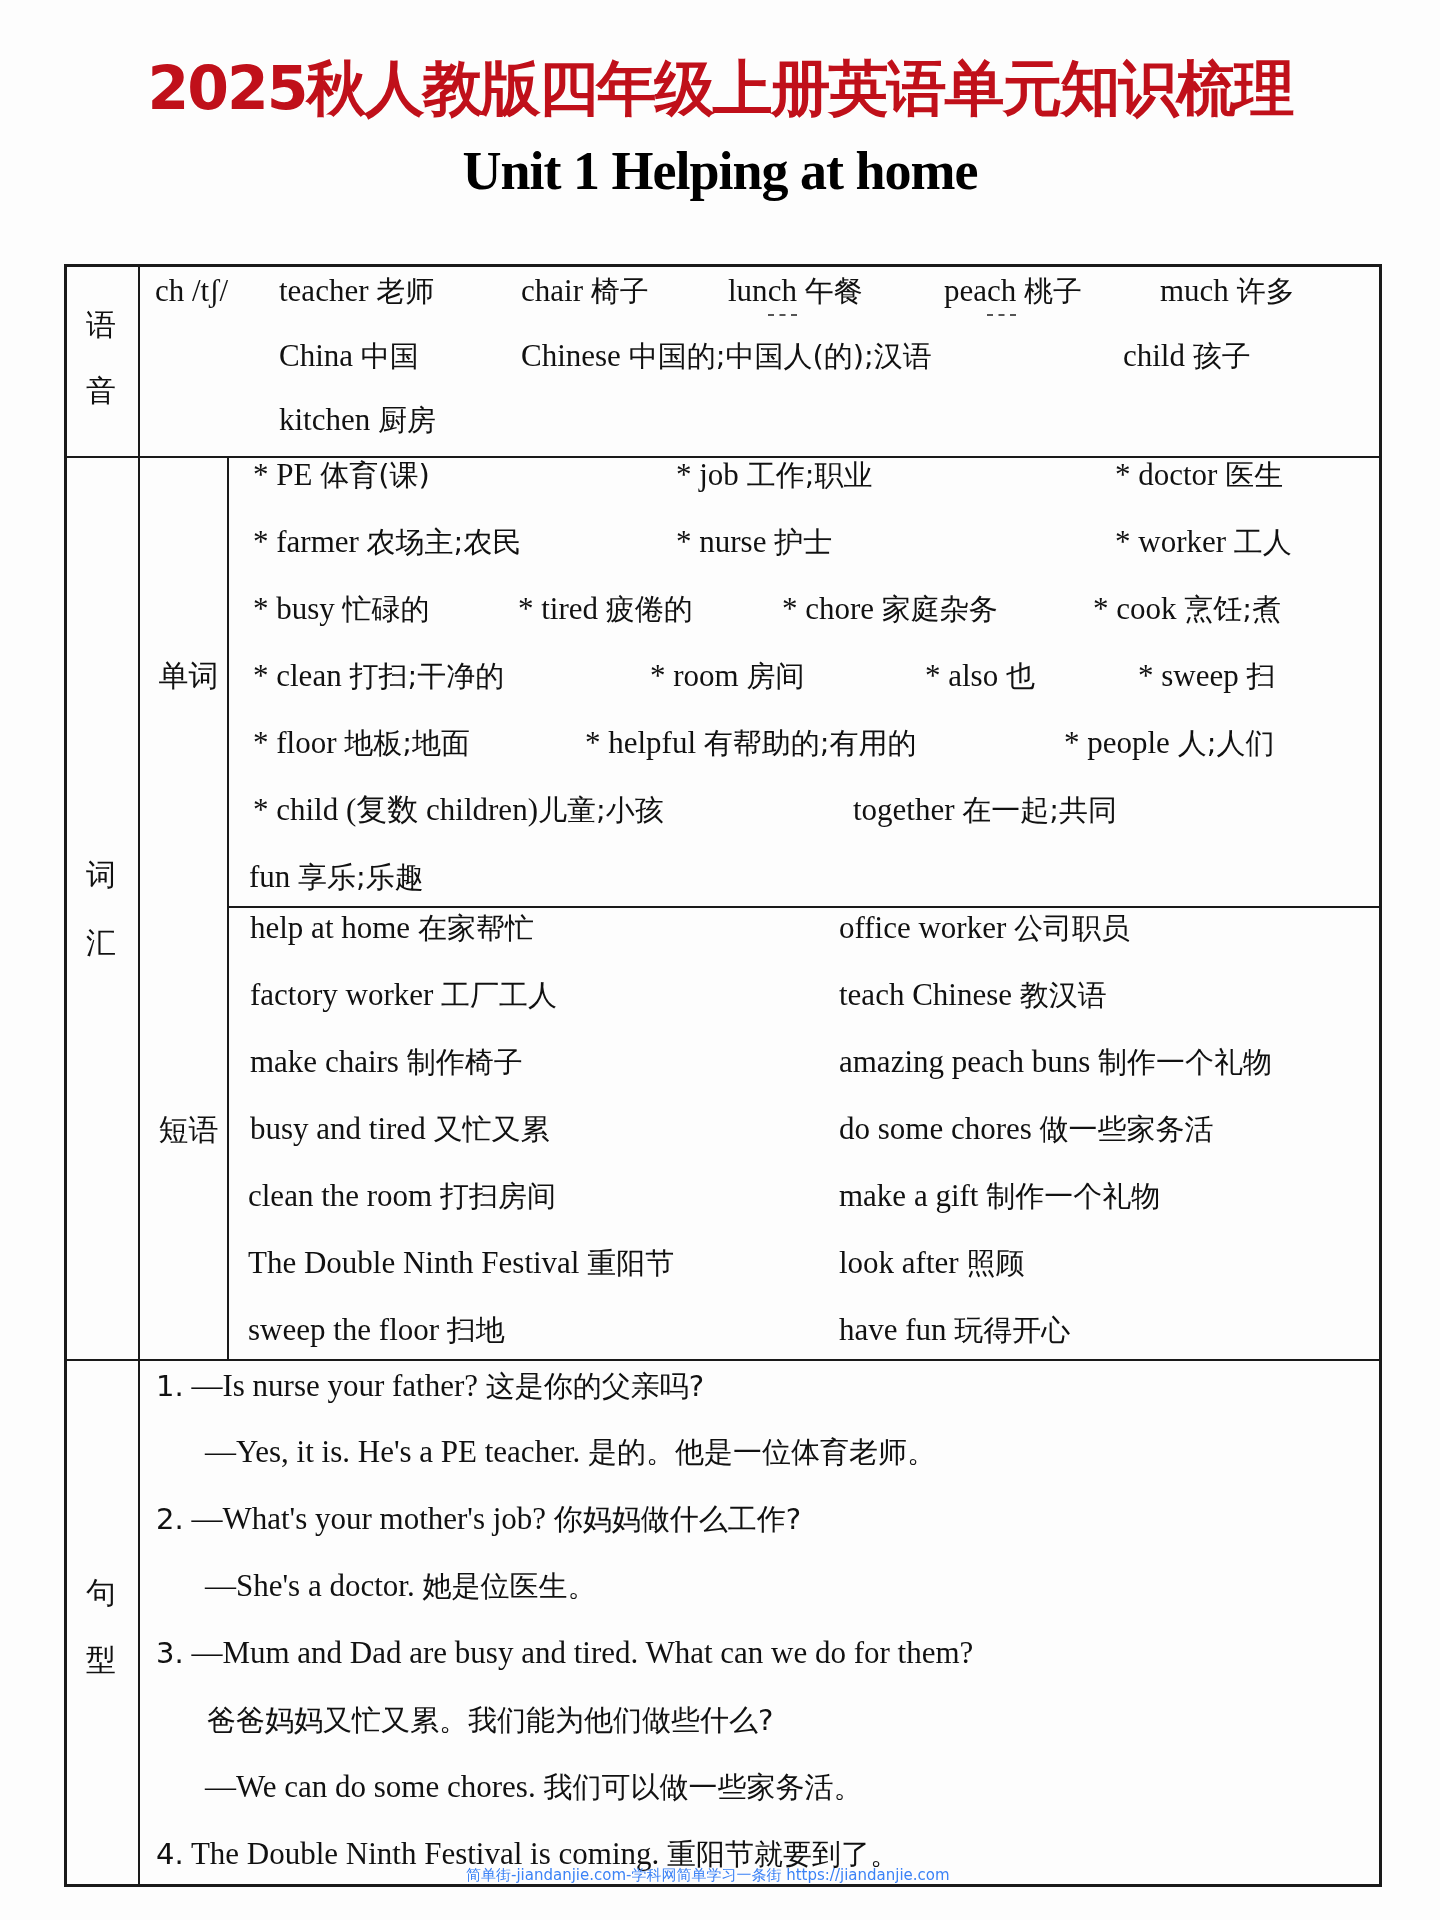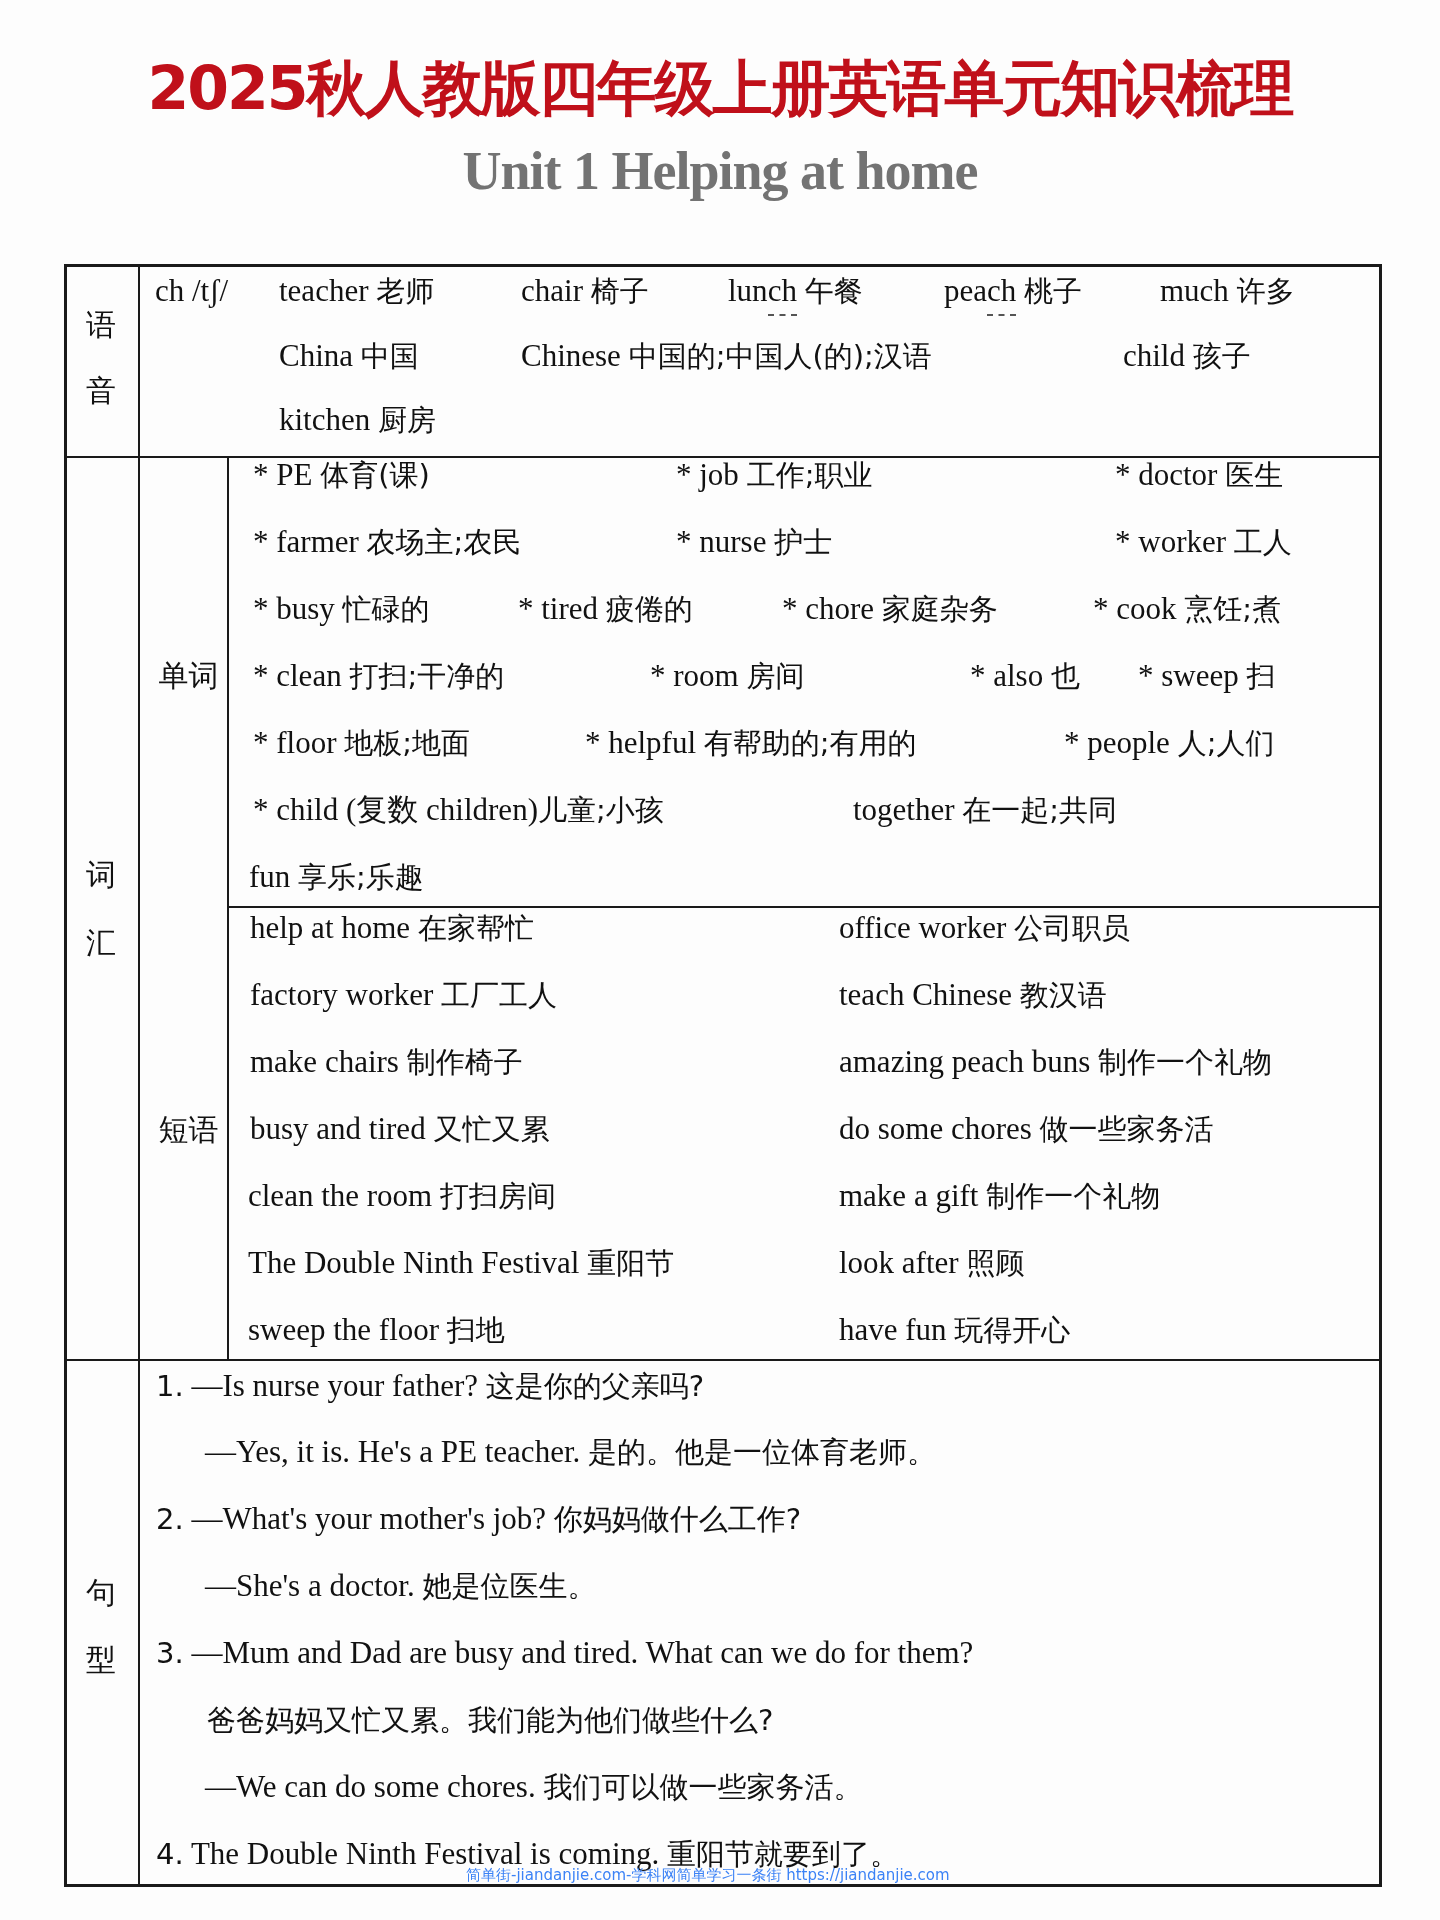--- a/index.html
+++ b/index.html
@@ -8,21 +8,21 @@
     font-family:"DejaVu Serif","Liberation Serif",serif; color:#111;
   }
   .title {
     position:absolute; left:0; width:1440px; top:48px; text-align:center;
     font-family:"DejaVu Sans","Liberation Sans",sans-serif; font-weight:bold;
     font-size:60px; line-height:80px; letter-spacing:-2px; color:#c0101a;
   }
   .subtitle {
     position:absolute; left:0; width:1440px; top:136px; text-align:center;
     font-family:"Liberation Serif","DejaVu Serif",serif; font-weight:bold;
-    font-size:54px; line-height:70px; color:#737373; letter-spacing:-1px;
+    font-size:54px; line-height:70px; color:#000000; letter-spacing:-1px;
   }
   .table {
     position:absolute; left:64px; top:264px; width:1318px; height:1623px;
     border:3px solid #1a1a1a; box-sizing:border-box;
   }
   .hline { position:absolute; height:0; border-top:2.5px solid #1a1a1a; }
   .vline { position:absolute; width:0; border-left:2.5px solid #1a1a1a; }
   .cat {
     position:absolute; width:74px; text-align:center;
     font-family:"DejaVu Sans","Liberation Sans",sans-serif; font-size:30px; line-height:66px;
@@ -95,21 +95,21 @@
     <div class="t" style="left:676px;top:522px;"><span>* nurse</span> <span class="zh">护士</span></div>
     <div class="t" style="left:1115px;top:522px;"><span>* worker</span> <span class="zh">工人</span></div>
 
     <div class="t" style="left:253px;top:589px;"><span>* busy</span> <span class="zh">忙碌的</span></div>
     <div class="t" style="left:518px;top:589px;"><span>* tired</span> <span class="zh">疲倦的</span></div>
     <div class="t" style="left:782px;top:589px;"><span>* chore</span> <span class="zh">家庭杂务</span></div>
     <div class="t" style="left:1093px;top:589px;"><span>* cook</span> <span class="zh">烹饪;煮</span></div>
 
     <div class="t" style="left:253px;top:656px;"><span>* clean</span> <span class="zh">打扫;干净的</span></div>
     <div class="t" style="left:650px;top:656px;"><span>* room</span> <span class="zh">房间</span></div>
-    <div class="t" style="left:925px;top:656px;margin-left:45px;"><span>* also</span> <span class="zh">也</span></div>
+    <div class="t" style="left:925px;top:656px;"><span>* also</span> <span class="zh">也</span></div>
     <div class="t" style="left:1138px;top:656px;"><span>* sweep</span> <span class="zh">扫</span></div>
 
     <div class="t" style="left:253px;top:723px;"><span>* floor</span> <span class="zh">地板;地面</span></div>
     <div class="t" style="left:585px;top:723px;"><span>* helpful</span> <span class="zh">有帮助的;有用的</span></div>
     <div class="t" style="left:1064px;top:723px;"><span>* people</span> <span class="zh">人;人们</span></div>
 
     <div class="t" style="left:253px;top:790px;"><span>* child (复数 children)</span><span class="zh">儿童;小孩</span></div>
     <div class="t" style="left:853px;top:790px;"><span>together</span> <span class="zh">在一起;共同</span></div>
 
     <div class="t" style="left:249px;top:857px;"><span>fun</span> <span class="zh">享乐;乐趣</span></div>

